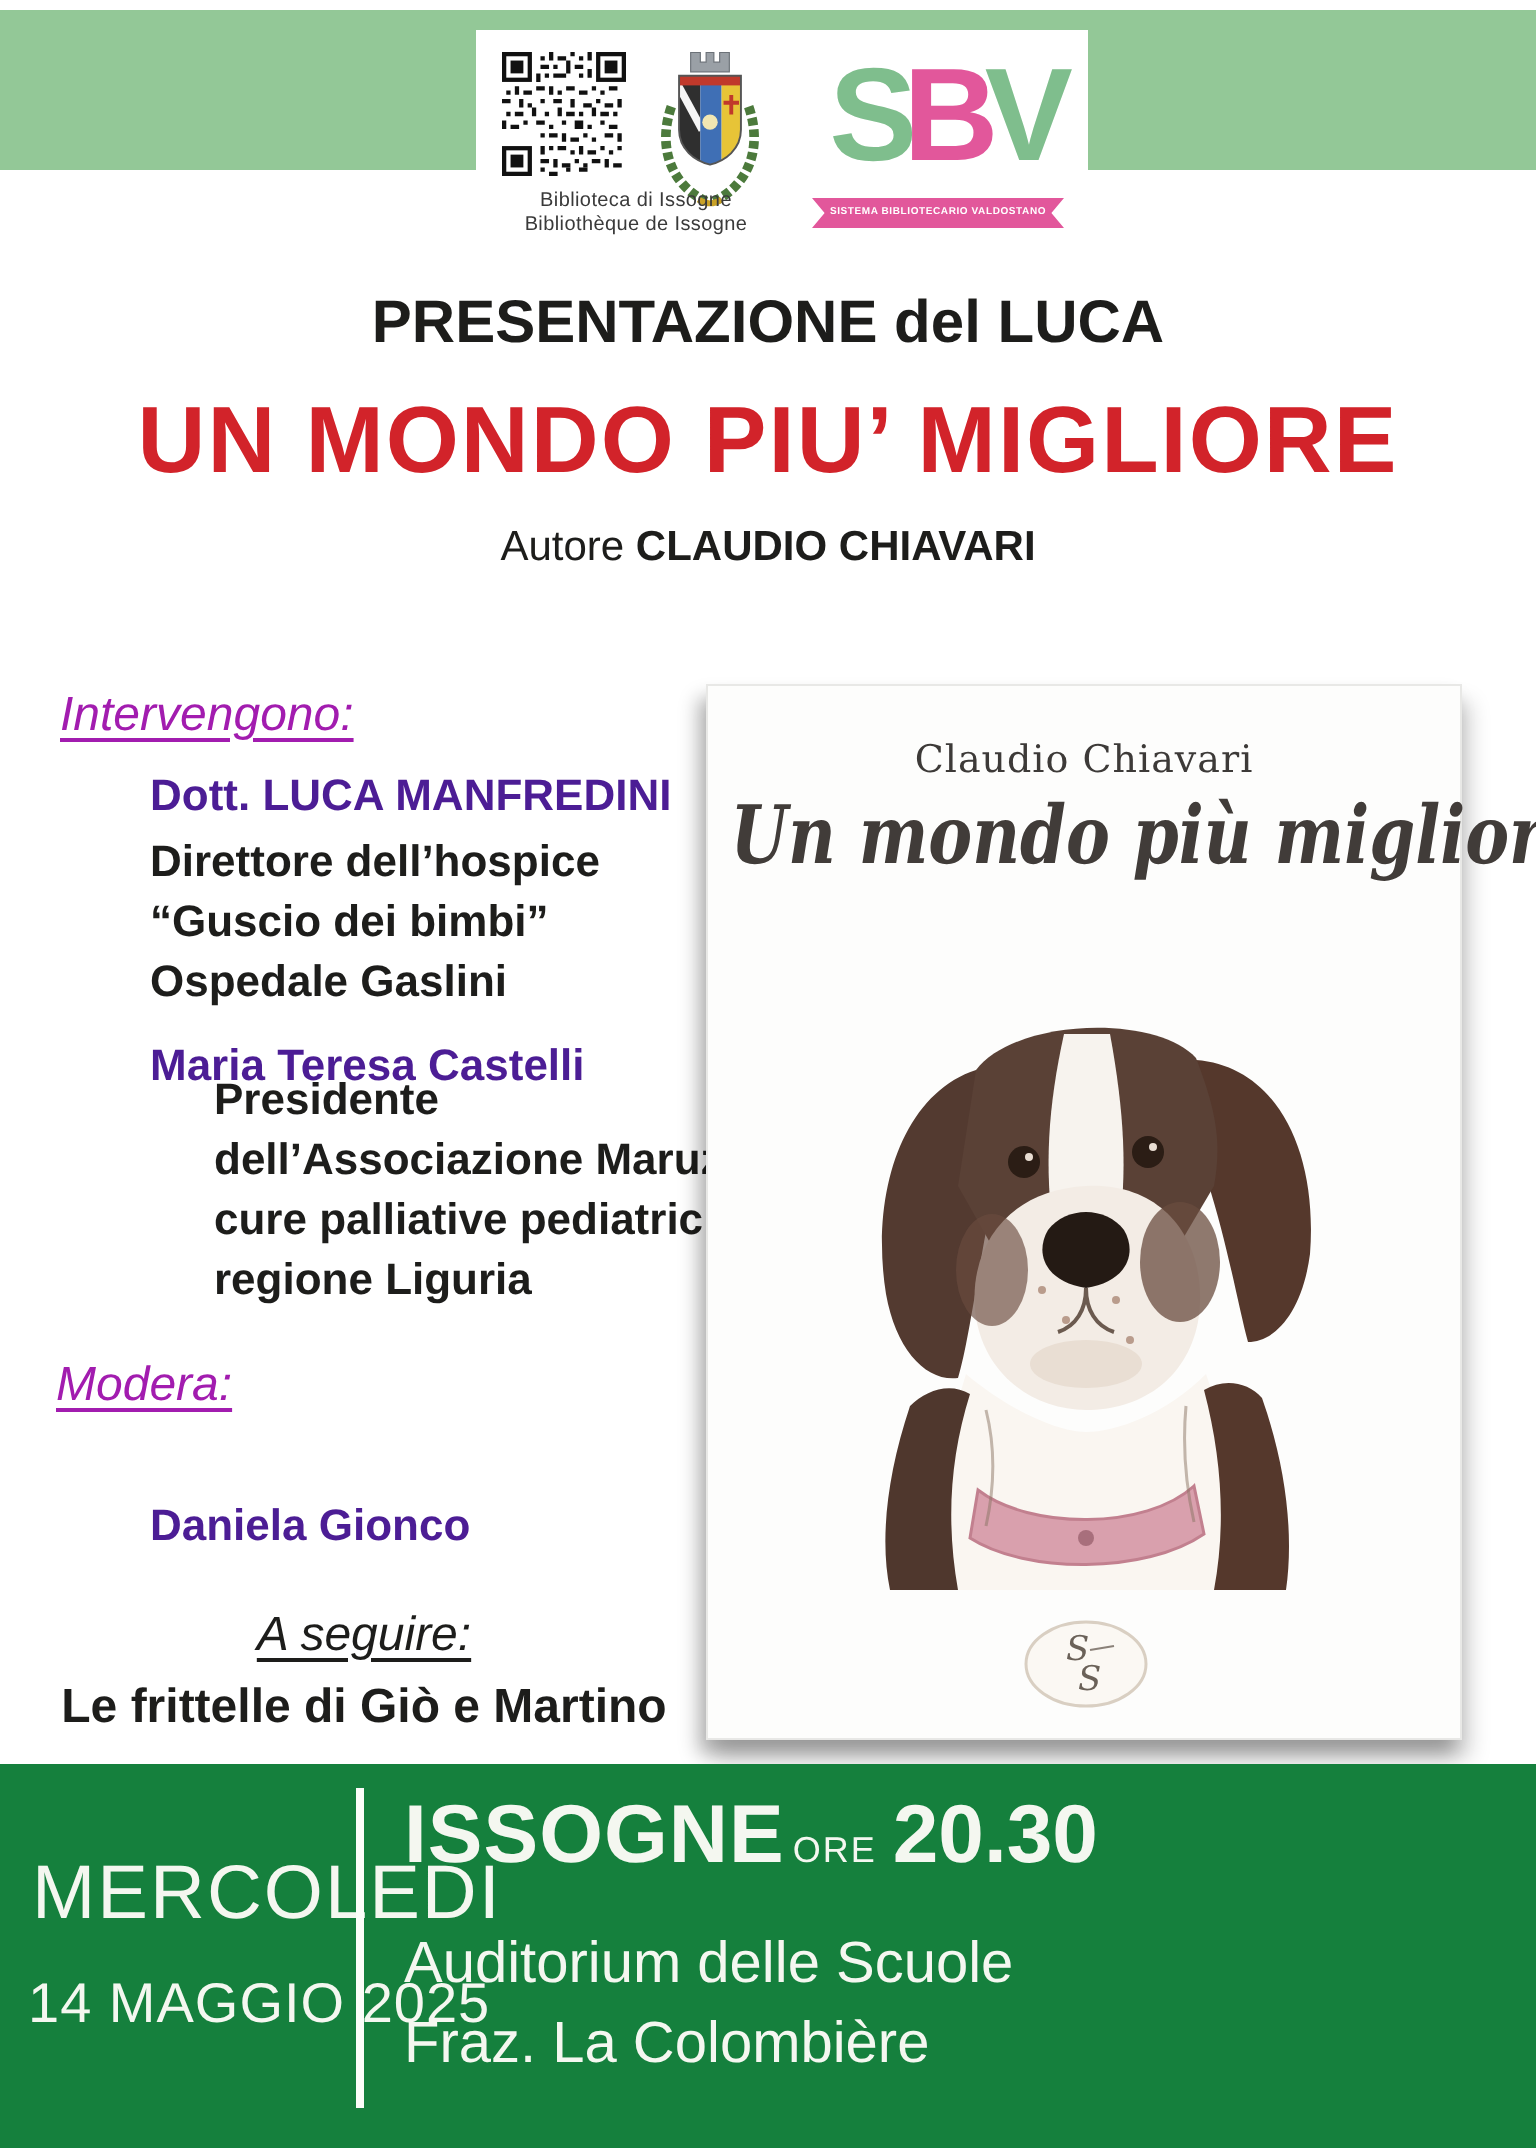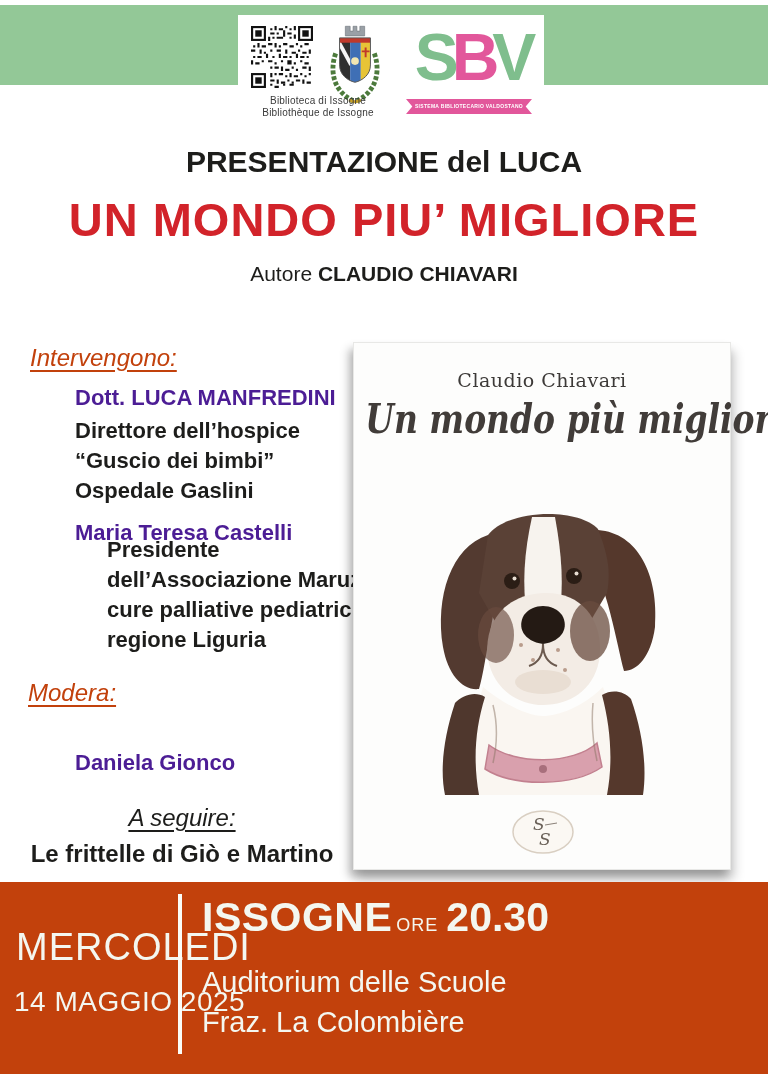--- a/index.html
+++ b/index.html
@@ -39,21 +39,21 @@
     position:absolute; left:0; top:192px; width:768px; text-align:center;
     font-size:47px; font-weight:bold; color:#d2232a; letter-spacing:1px;
   }
   .author-line {
     position:absolute; left:0; top:262px; width:768px; text-align:center;
     font-size:21px; color:#1d1d1b;
   }
   .author-line .bold { font-weight:bold; }
   
   .sec-heading {
-    position:absolute; font-style:italic; font-size:24px; color:#c2410c;
+    position:absolute; font-style:italic; font-size:24px; color:#a21caf;
     text-decoration:underline; text-underline-offset:4px;
   }
   .h-intervengono { left:30px; top:344px; }
   .h-modera { left:28px; top:679px; }
   .speaker-name { position:absolute; left:75px; font-size:22px; font-weight:bold; color:#4c1d95; }
   .n1 { top:385px; }
   .n2 { top:520px; }
   .n3 { top:750px; }
   .role { position:absolute; left:75px; font-size:22px; font-weight:bold; color:#1d1d1b; line-height:30px; }
   .r1 { top:416px; width:290px; }
@@ -75,21 +75,21 @@
     font-family:"DejaVu Serif", serif; font-size:19px; color:#3d3a38; letter-spacing:0.5px;
   }
   .cover-title {
     position:absolute; left:0; top:55px; width:100%; text-align:center;
     font-family:"DejaVu Serif", serif; font-style:italic; font-weight:bold;
     font-size:35px; color:#413c39; white-space:nowrap; transform:scaleX(0.94) scaleY(1.15);
   }
   .dog { position:absolute; left:39px; top:132px; width:300px; height:320px; }
   .pub-mark { position:absolute; left:157px; bottom:14px; width:64px; height:46px; }
   
-  .footer-band { position:absolute; left:0; top:882px; width:768px; height:192px; background:#c2410c; color:#f4f7f0; }
+  .footer-band { position:absolute; left:0; top:882px; width:768px; height:192px; background:#15803d; color:#f4f7f0; }
   .f-day { position:absolute; left:16px; top:44px; font-size:38px; letter-spacing:1px; }
   .f-date { position:absolute; left:14px; top:104px; font-size:28px; letter-spacing:0.5px; }
   .f-divider { position:absolute; left:178px; top:12px; width:4px; height:160px; background:#fbfdf9; }
   .f-row { position:absolute; left:202px; top:12px; display:flex; align-items:baseline; }
   .f-city { font-size:41px; font-weight:bold; letter-spacing:0.5px; }
   .f-ore { font-size:18px; font-weight:normal; margin-left:4px; letter-spacing:1px; }
   .f-time { font-size:41px; font-weight:bold; margin-left:8px; }
   .f-venue { position:absolute; left:202px; top:84px; font-size:29px; }
   .f-address { position:absolute; left:202px; top:124px; font-size:29px; }
 </style>

